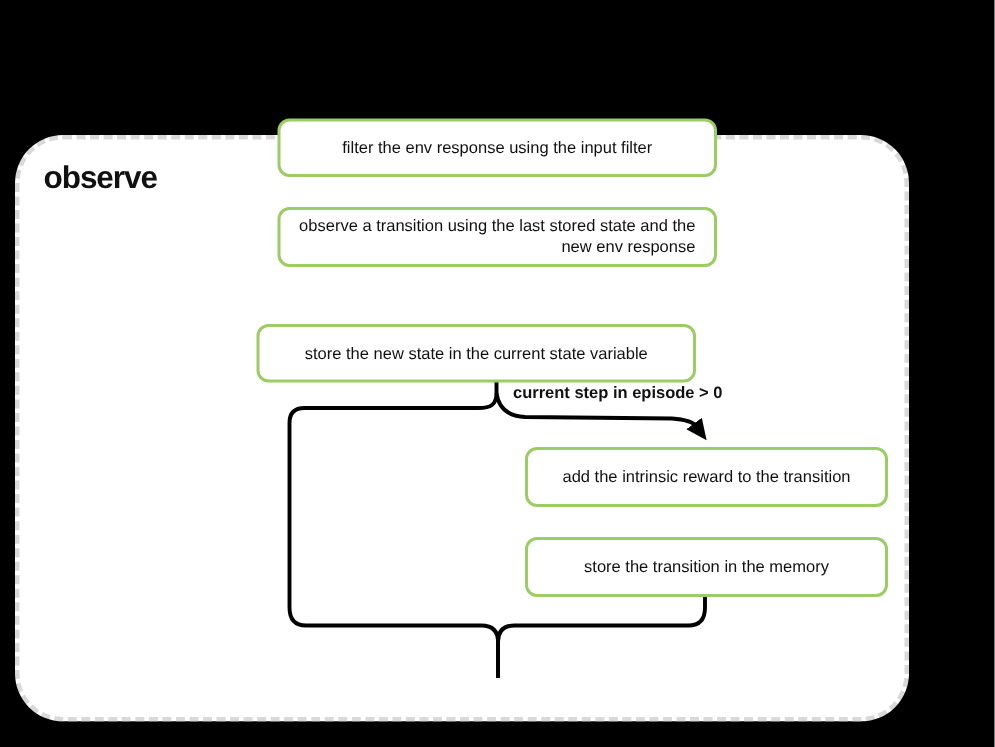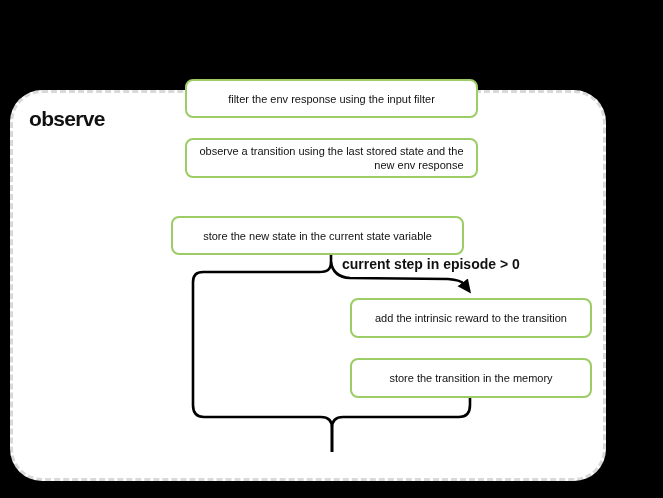--- a/index.html
+++ b/index.html
@@ -50,21 +50,21 @@
     padding:2px 8px;
   }
   #node-1{left:185px;top:79px;width:293px;height:39px;}
   #node-2{left:185px;top:138px;width:293px;height:40px;}
   #node-3{left:171px;top:196px;width:293px;height:39px;margin-top:20px;}
   #node-4{left:350px;top:298px;width:242px;height:40px;}
   #node-5{left:350px;top:358px;width:242px;height:40px;}
   .cond-label{
     position:absolute;
     left:342px;top:256px;
-    font-size:14px;
+    font-size:11px;
     font-weight:bold;
     color:var(--text);
     white-space:nowrap;
   }
   svg.wires{position:absolute;inset:0;pointer-events:none;}
   .flow-line{
     fill:none;
     stroke:var(--line);
     stroke-width:2.6;
     stroke-linejoin:round;

